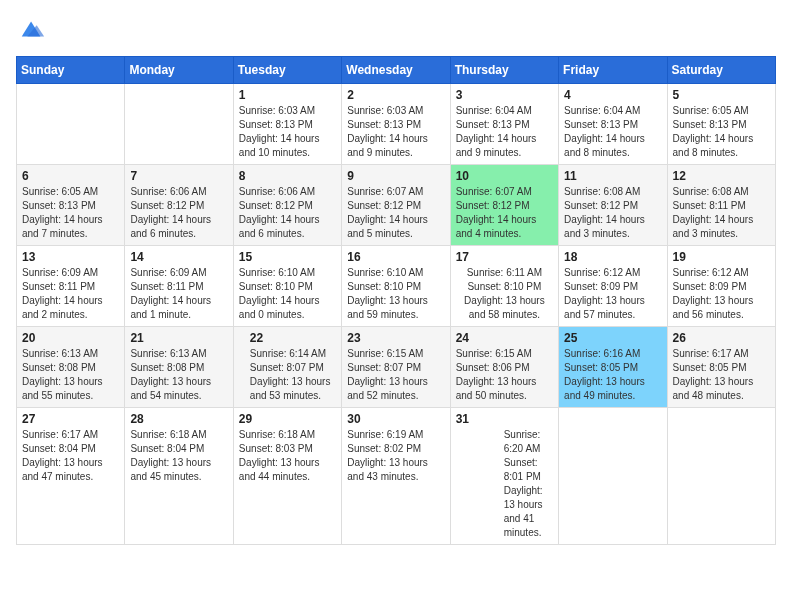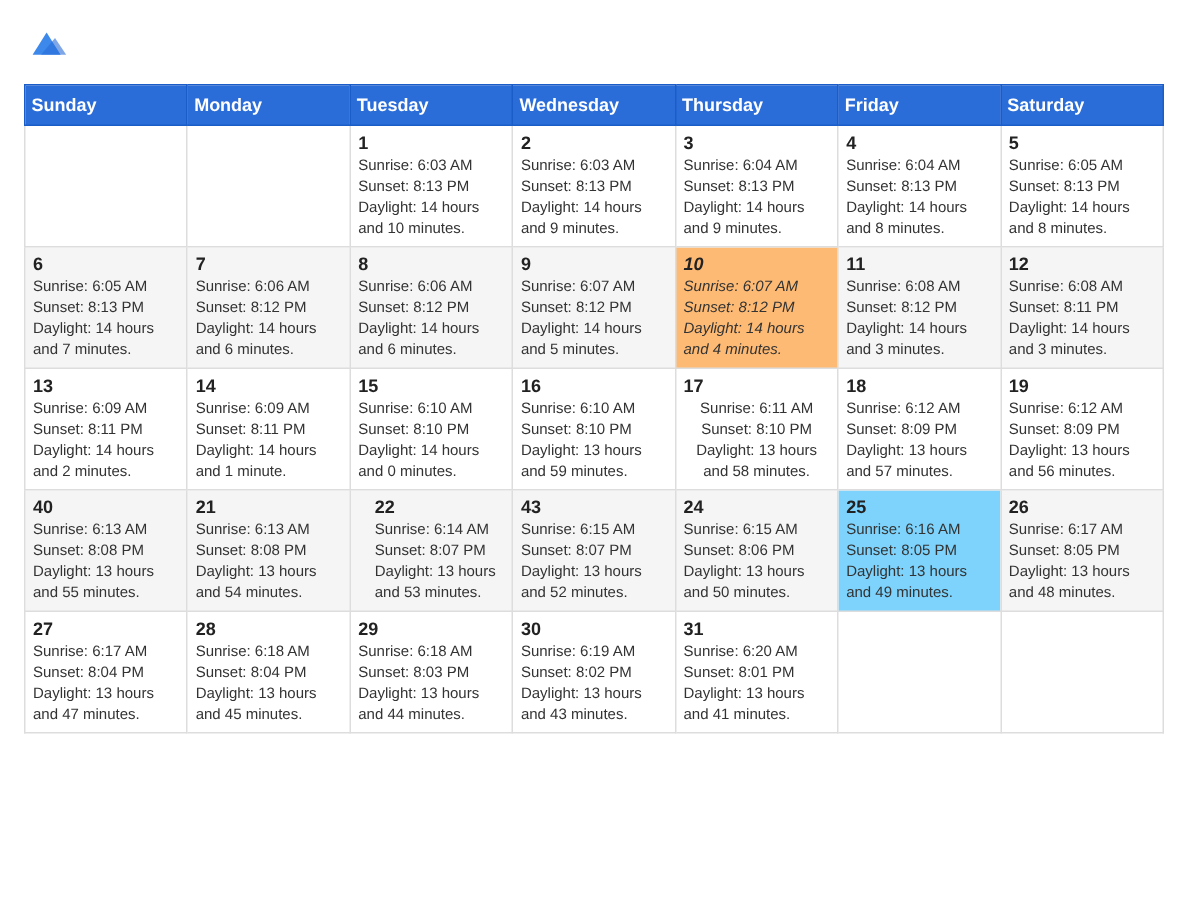--- a/index.html
+++ b/index.html
@@ -176,21 +176,21 @@
           <div class="cell-text" style="white-space: pre-line;">Sunrise: 6:06 AM
 Sunset: 8:12 PM
 Daylight: 14 hours and 6 minutes.</div>
         </td>
         <td style="background: rgb(245, 245, 245);">
           <span class="day-number">9</span>
           <div class="cell-text" style="white-space: pre-line;">Sunrise: 6:07 AM
 Sunset: 8:12 PM
 Daylight: 14 hours and 5 minutes.</div>
         </td>
-        <td style="background: #fdba74; font-style: italic;">
+        <td style="background: #86efac;">
           <span class="day-number">10</span>
           <div class="cell-text" style="white-space: pre-line;">Sunrise: 6:07 AM
 Sunset: 8:12 PM
 Daylight: 14 hours and 4 minutes.</div>
         </td>
         <td style="background: rgb(245, 245, 245);">
           <span class="day-number">11</span>
           <div class="cell-text" style="white-space: pre-line;">Sunrise: 6:08 AM
 Sunset: 8:12 PM
 Daylight: 14 hours and 3 minutes.</div>
@@ -241,39 +241,39 @@
         </td>
         <td>
           <span class="day-number">19</span>
           <div class="cell-text" style="white-space: pre-line;">Sunrise: 6:12 AM
 Sunset: 8:09 PM
 Daylight: 13 hours and 56 minutes.</div>
         </td>
       </tr>
       <tr>
         <td style="background: rgb(245, 245, 245);">
-          <span class="day-number">40</span>
+          <span class="day-number">20</span>
           <div class="cell-text" style="white-space: pre-line;">Sunrise: 6:13 AM
 Sunset: 8:08 PM
 Daylight: 13 hours and 55 minutes.</div>
         </td>
         <td style="background: rgb(245, 245, 245);">
           <span class="day-number">21</span>
           <div class="cell-text" style="white-space: pre-line;">Sunrise: 6:13 AM
 Sunset: 8:08 PM
 Daylight: 13 hours and 54 minutes.</div>
         </td>
         <td style="background: rgb(245, 245, 245); padding-left: 16px;">
           <span class="day-number">22</span>
           <div class="cell-text" style="white-space: pre-line;">Sunrise: 6:14 AM
 Sunset: 8:07 PM
 Daylight: 13 hours and 53 minutes.</div>
         </td>
         <td style="background: rgb(245, 245, 245);">
-          <span class="day-number">43</span>
+          <span class="day-number">23</span>
           <div class="cell-text" style="white-space: pre-line;">Sunrise: 6:15 AM
 Sunset: 8:07 PM
 Daylight: 13 hours and 52 minutes.</div>
         </td>
         <td style="background: rgb(245, 245, 245);">
           <span class="day-number">24</span>
           <div class="cell-text" style="white-space: pre-line;">Sunrise: 6:15 AM
 Sunset: 8:06 PM
 Daylight: 13 hours and 50 minutes.</div>
         </td>
@@ -310,21 +310,21 @@
 Daylight: 13 hours and 44 minutes.</div>
         </td>
         <td>
           <span class="day-number">30</span>
           <div class="cell-text" style="white-space: pre-line;">Sunrise: 6:19 AM
 Sunset: 8:02 PM
 Daylight: 13 hours and 43 minutes.</div>
         </td>
         <td>
           <span class="day-number">31</span>
-          <div class="cell-text" style="white-space: pre-line;">Sunrise: 6:20 AM
+          <div class="cell-text" style="white-space: pre-line; margin-left: 48px;">Sunrise: 6:20 AM
 Sunset: 8:01 PM
 Daylight: 13 hours and 41 minutes.</div>
         </td>
         <td class="empty-cell"></td>
         <td class="empty-cell"></td>
       </tr>
     </tbody>
 </table>
 
 </body></html>

